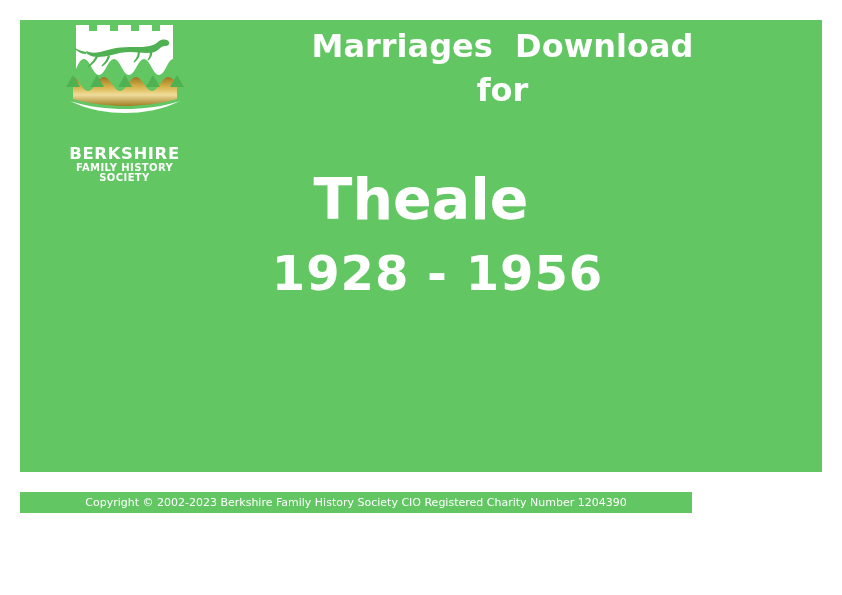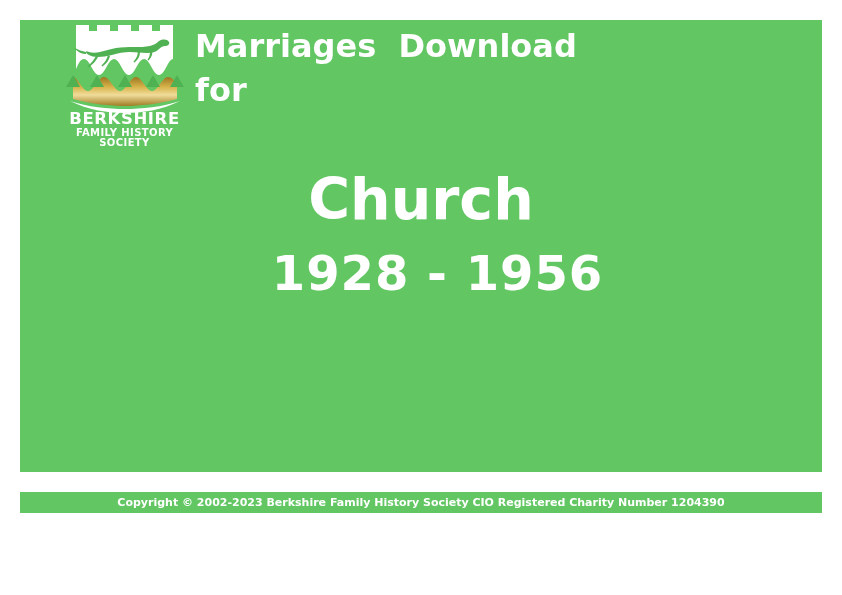--- a/index.html
+++ b/index.html
@@ -54,38 +54,40 @@
     margin-top: -2px;
     line-height: 1.02;
     color: #ffffff;
     font-family: "DejaVu Sans", sans-serif;
     font-weight: bold;
   }
   .logo-line1 {
     display: block;
     font-size: 16.5px;
     letter-spacing: 0.6px;
+    margin-top: 35px;
   }
   .logo-line2 {
     display: block;
     font-size: 10px;
     letter-spacing: 0.4px;
   }
   .logo-line3 {
     display: block;
     font-size: 10px;
     letter-spacing: 0.4px;
   }
 
   
   .hero-heading {
     position: absolute;
     left: 175px;
     top: 4px;
     width: 615px;
+    text-align: center;
     color: #ffffff;
     font-family: "DejaVu Sans", sans-serif;
     font-weight: bold;
     font-size: 32px;
     line-height: 44px;
     white-space: pre-wrap;
   }
 
   
   .title-block {
@@ -117,26 +119,26 @@
     line-height: 74px;
     letter-spacing: 1px;
     padding-left: 33px;
   }
 
   
   .footer-bar {
     position: absolute;
     left: 20px;
     top: 492px;
-    width: 802px;
+    width: 672px;
     height: 21px;
     background: #62c763;
     color: #ffffff;
     font-family: "DejaVu Sans", sans-serif;
-    font-weight: bold;
+    font-weight: normal;
     font-size: 11px;
     line-height: 21px;
     text-align: center;
     white-space: nowrap;
     overflow: hidden;
   }
 </style>
 </head>
 <body>
 
@@ -239,21 +241,21 @@
         <span class="logo-line1">BERKSHIRE</span>
         <span class="logo-line2">FAMILY HISTORY</span>
         <span class="logo-line3">SOCIETY</span>
       </div>
     </div>
 
     <div class="hero-heading">Marriages  Download
 for</div>
 
     <div class="title-block">
-      <span class="title-line-1">Church</span>
+      <span class="title-line-1">Theale</span>
       <span class="title-line-3">1928 - 1956</span>
     </div>
 
   </div>
 
   <div class="footer-bar">Copyright © 2002-2023 Berkshire Family History Society CIO Registered Charity Number 1204390</div>
 
 </div>
 
 </body></html>

